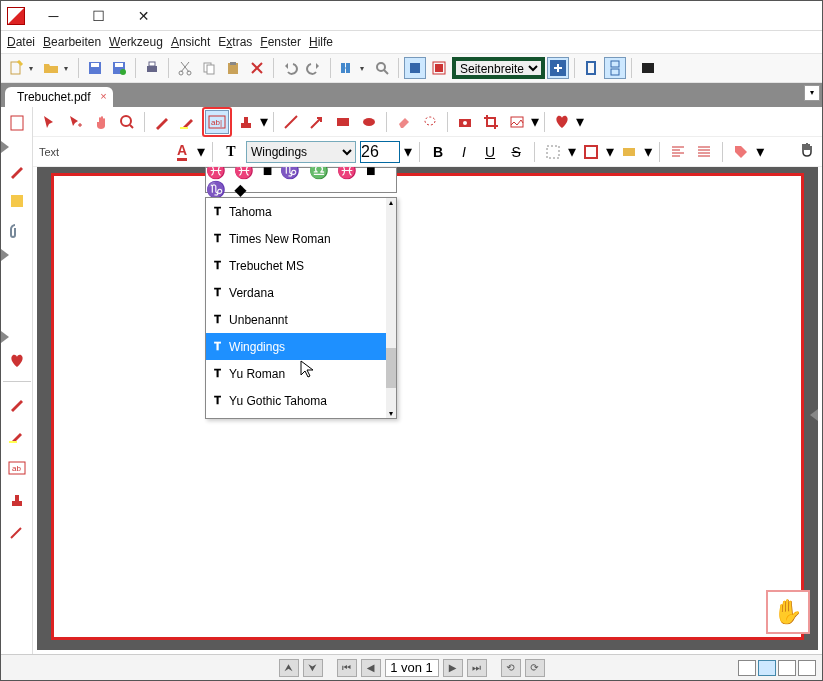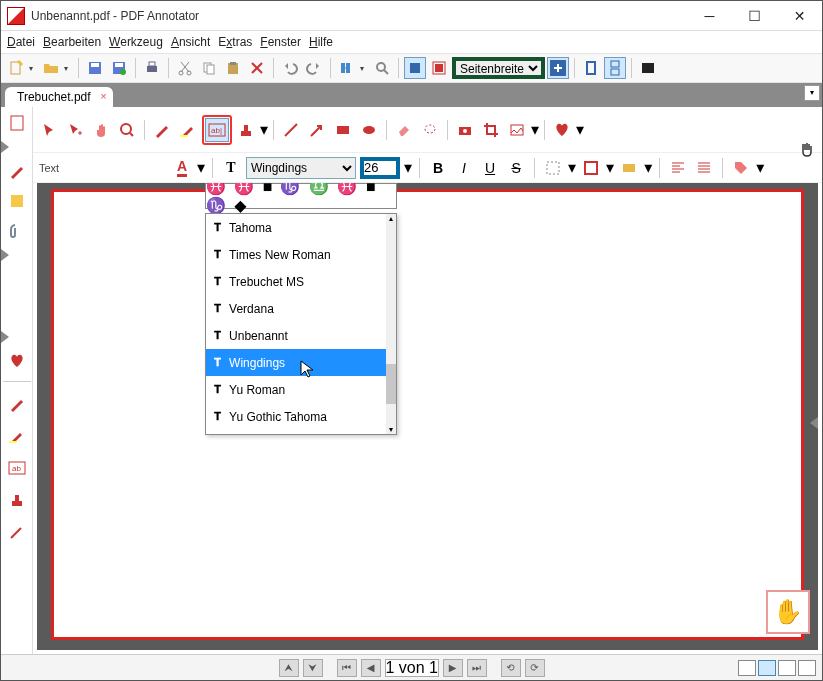--- a/index.html
+++ b/index.html
@@ -34,29 +34,29 @@
   
   .main { flex: 1; display: flex; min-height: 0; }
   .sidetools { width: 32px; background: #fff; border-right: 1px solid #ddd; display: flex; flex-direction: column; align-items: center; padding-top: 4px; gap: 6px; }
   .sidetools .sbtn { width: 24px; height: 24px; display: flex; align-items: center; justify-content: center; }
   .sidetools .sdiv { width: 28px; height: 1px; background: #ccc; margin: 2px 0; }
   .ltriangle { width: 0; height: 0; border-top: 6px solid transparent; border-bottom: 6px solid transparent; border-left: 8px solid #888; align-self: flex-start; margin-left: 0; }
   
   .content { flex: 1; display: flex; flex-direction: column; min-width: 0; }
   
   
-  .tb2 { height: 46px; display: flex; align-items: center; padding: 0 4px; gap: 2px; background: #fff; border-bottom: 1px solid #eee; }
+  .tb2 { height: 30px; display: flex; align-items: center; padding: 0 4px; gap: 2px; background: #fff; border-bottom: 1px solid #eee; }
   .tb2 .mode-btn { width: 24px; height: 24px; display: flex; align-items: center; justify-content: center; }
   .highlight-box { border: 2px solid #e33; border-radius: 3px; padding: 1px; }
   
   
   .tb3 { height: 30px; display: flex; align-items: center; padding: 0 4px; gap: 4px; background: #fff; border-bottom: 1px solid #eee; }
   .tb3 .lbl { font-size: 11px; color: #444; width: 130px; padding-left: 2px; }
   .font-sel { width: 110px; height: 22px; font-size: 12px; border: 1px solid #7ab; }
-  .size-sel { width: 40px; height: 22px; font-size: 13px; border: 4px solid #0369a1; }
+  .size-sel { width: 40px; height: 22px; font-size: 16px; border: 1px solid #0369a1; }
   .fmtbtn { width: 22px; height: 22px; display: inline-flex; align-items: center; justify-content: center; font-size: 14px; }
   
   
   .canvas-wrap { flex: 1; background: #5a5a5a; position: relative; overflow: hidden; margin: 0 4px 4px 4px; }
   .page { position: absolute; left: 14px; top: 6px; right: 14px; bottom: 10px; background: #fff; border: 3px solid #d22; }
   .hand-btn { position: absolute; right: 8px; bottom: 16px; width: 44px; height: 44px; border: 2px solid #e99; background: #fff; display: flex; align-items: center; justify-content: center; color: #d55; font-size: 24px; }
   .right-handle { position: absolute; right: 0; top: 50%; width: 0; height: 0; border-top: 6px solid transparent; border-bottom: 6px solid transparent; border-right: 8px solid #888; }
   
   
   .font-preview { position: absolute; left: 168px; top: 0; width: 192px; height: 26px; background: #fff; border: 1px solid #888; display: flex; align-items: center; justify-content: center; font-size: 16px; letter-spacing: 2px; }
@@ -67,33 +67,32 @@
   .font-dd .item .ticon { font-weight: bold; font-size: 11px; }
   .font-dd .sbar { position:absolute; right:0; top:0; width:10px; bottom:0; background:#f0f0f0; }
   .font-dd .sbar::before { content:"▴"; position:absolute; top:0; left:0; width:10px; font-size:8px; text-align:center;}
   .font-dd .sbar::after { content:"▾"; position:absolute; bottom:0; left:0; width:10px; font-size:8px; text-align:center;}
   .font-dd .thumb { position:absolute; right:0; top: 150px; width:10px; height:40px; background:#c7c7c7; }
   .cursor-ptr { position:absolute; left: 300px; top: 360px; font-size: 16px; pointer-events:none; }
   
   
   .status { height: 26px; background: #f4f4f4; border-top: 1px solid #ccc; display: flex; align-items: center; justify-content: center; gap: 4px; font-size: 11px; position: relative; }
   .status .navbtn { width: 20px; height: 18px; background: #ddd; border: 1px solid #aaa; display:flex; align-items:center; justify-content:center; font-size:10px; color:#555;}
-  .status .pagef { width: 54px; height: 18px; border: 1px solid #aaa; font-size: 16px; text-align: center; }
+  .status .pagef { width: 54px; height: 18px; border: 1px solid #aaa; font-size: 13px; text-align: center; }
   .status .views { position: absolute; right: 6px; display: flex; gap: 2px; }
   .status .views .v { width: 18px; height: 16px; border: 1px solid #888; background:#fff; }
   .status .views .v.on { background: #cde8ff; border-color: #48a; }
   
   .right-tool { position: absolute; right: 2px; top: 136px; width: 28px; height: 28px; display:flex; align-items:center; justify-content:center; }
 </style>
 </head>
 <body>
 
 <div class="titlebar">
   <div class="app-icon"></div>
-  <div class="title">Unbenannt.pdf - PDF Annotator</div>
   <div class="winbtn">─</div>
   <div class="winbtn">☐</div>
   <div class="winbtn close">✕</div>
 </div>
 
 <div class="menubar">
   <span><u>D</u><span></span>atei</span>
   <span><u>B</u>earbeiten</span>
   <span><u>W</u>erkzeug</span>
   <span><u>A</u>nsicht</span>

